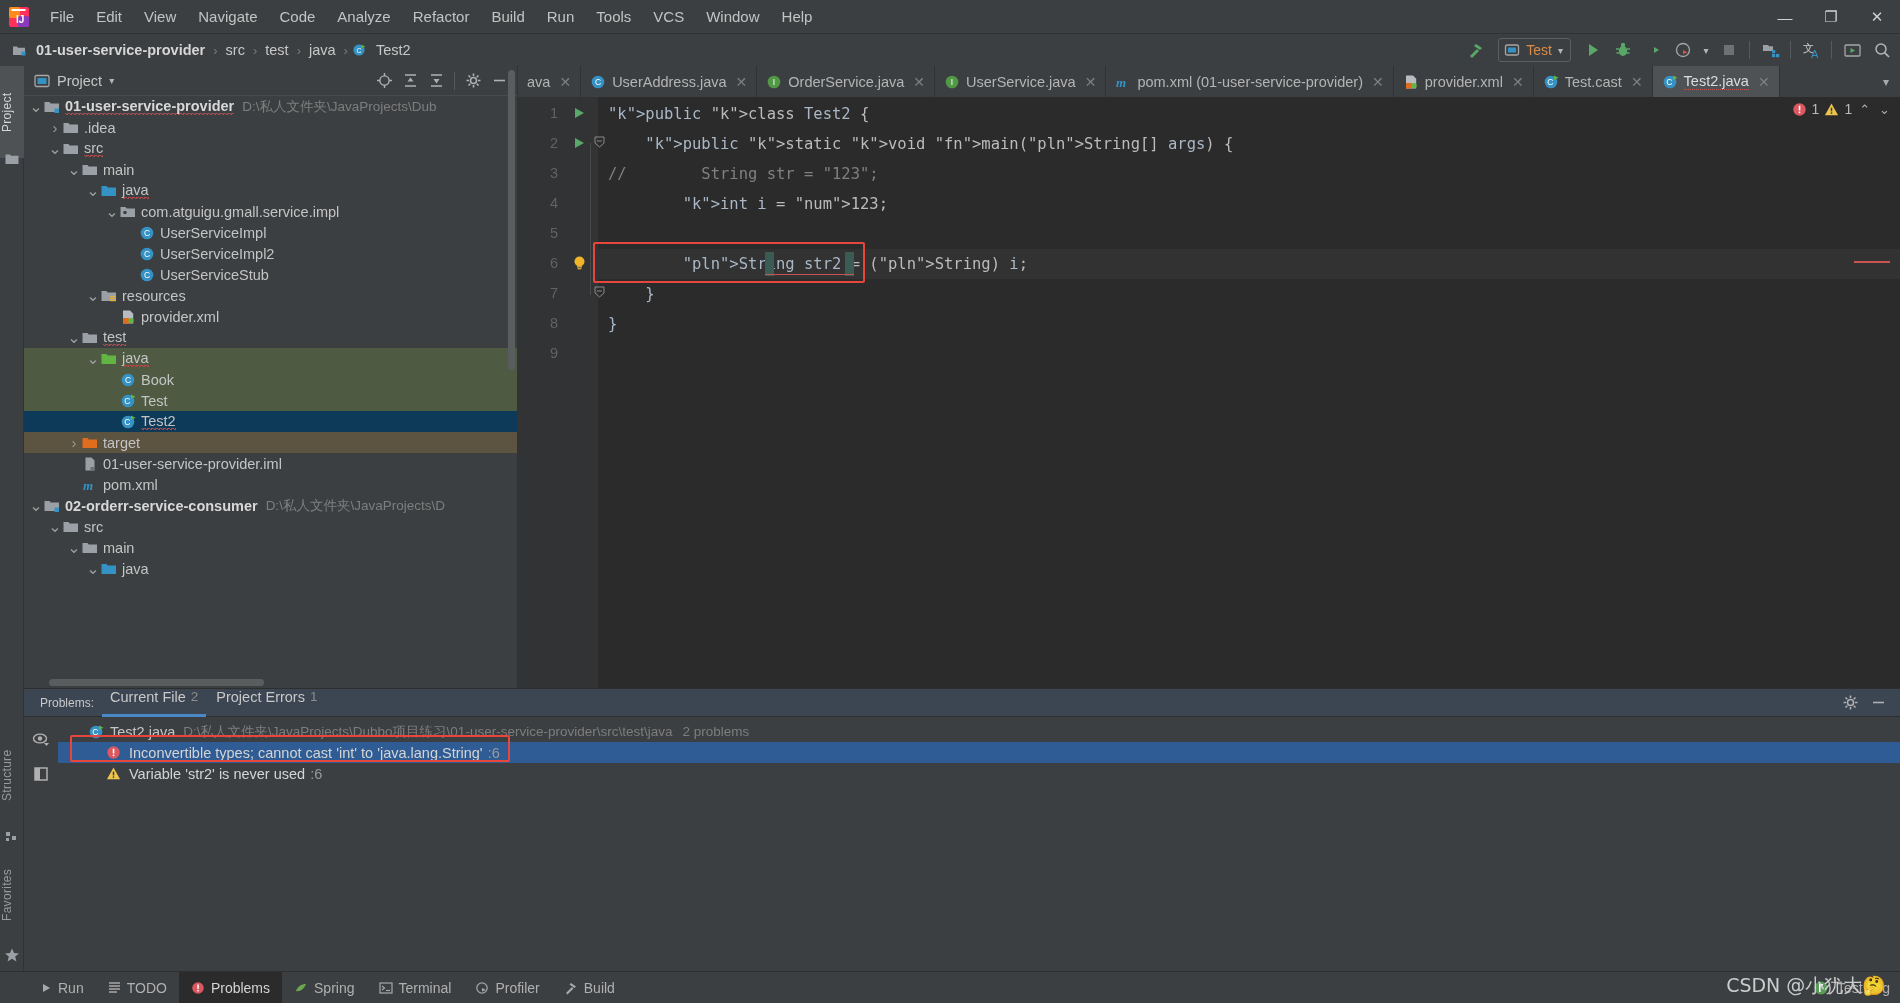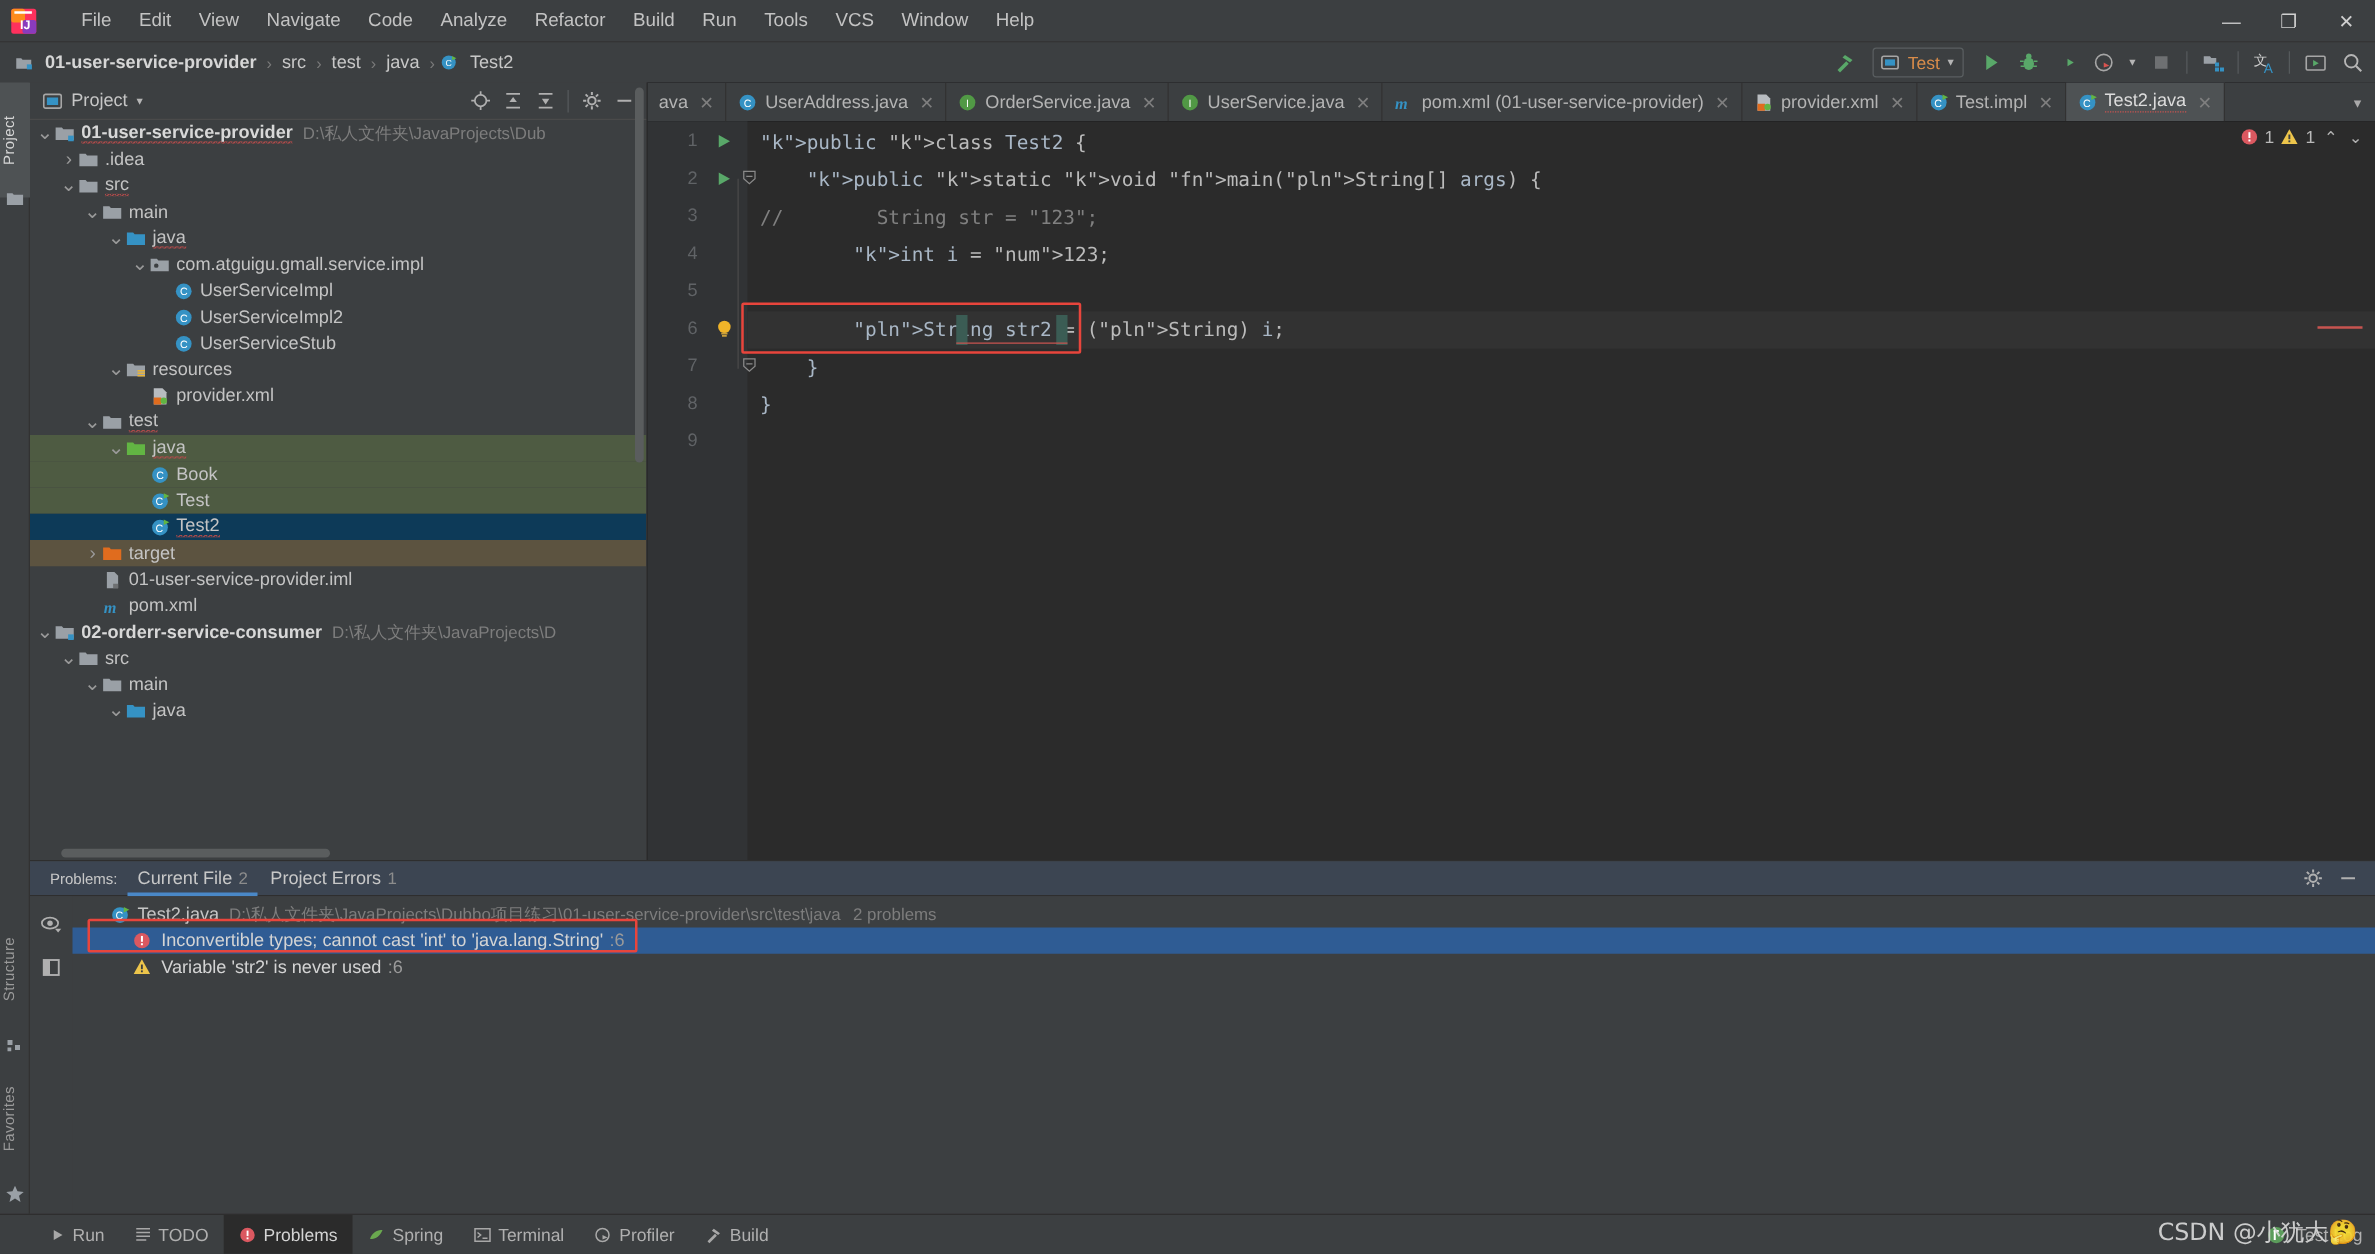--- a/index.html
+++ b/index.html
@@ -11,21 +11,21 @@
     overflow: hidden;
   }
   #app { position: relative; width: 1900px; height: 1003px; }
 
   
   .titlebar {
     position: absolute; left:0; top:0; width:1900px; height:34px;
     background:#3c3f41; display:flex; align-items:center;
     border-bottom:1px solid #323232;
   }
-  .ij-logo { width:24px; height:24px; margin-left:7px; margin-right:23px; position:relative;}
+  .ij-logo { width:24px; height:24px; margin-left:7px; margin-right:8px; position:relative;}
   .menu { display:flex; align-items:center; gap:0px; }
   .menu-item {
     font-size:15px; color:#c3c3c3; padding:4px 11px; cursor:default; white-space:nowrap;
   }
   .win-title {
     position:absolute; left:0; right:0; text-align:center;
     font-size:15px; color:#a5a5a5; pointer-events:none;
   }
   .win-ctrls { position:absolute; right:0; top:0; height:34px; display:flex; align-items:center; }
   .win-btn { width:46px; height:34px; display:flex; align-items:center; justify-content:center;
@@ -140,21 +140,21 @@
   
   .problems {
     position:absolute; left:24px; top:688px; right:0; height:283px; background:#3c3f41;
     border-top:1px solid #2e2e2e;
   }
   .prob-header {
     height:28px; background:#3c4552; display:flex; align-items:center; padding-left:16px; gap:14px;
     border-bottom:1px solid #2e2e2e;
   }
   .prob-label { font-size:12px; color:#c8c8c8;}
-  .ptab { font-size:14.5px; color:#c8c8c8; height:28px; display:flex; align-items:center; gap:5px; position:relative; padding:0 2px;}
+  .ptab { font-size:14.5px; color:#c8c8c8; height:28px; display:flex; gap:5px; position:relative; padding:0 2px;}
   .ptab .cnt { color:#8c8c8c; font-size:13.5px;}
   .ptab.active::after { content:""; position:absolute; left:-6px; right:-6px; bottom:0; height:3px; background:#4a88c7;}
   .prob-tools { margin-left:auto; display:flex; align-items:center; gap:4px; padding-right:10px;}
   .prob-body { position:absolute; top:28px; left:0; right:0; bottom:0; background:#3c3f41;}
   .prob-gutter { position:absolute; left:0; top:0; width:34px; bottom:0; background:#3c3f41; }
   .pg-btn { width:34px; height:34px; display:flex; align-items:center; justify-content:center;}
   .prob-list { position:absolute; left:34px; right:0; top:0; bottom:0;}
   .prow { height:21px; display:flex; align-items:center; padding-left:24px; font-size:14.5px; white-space:nowrap;}
   .prow.fileheader { padding-left:30px; }
   .prow.selected { background:#2f5c94; }
@@ -682,21 +682,21 @@
           <span class="tclose">✕</span>
         </div>
         <div class="tab">
           <span>
             <svg width="16" height="16" viewBox="0 0 16 16">
               <circle cx="8" cy="8" r="6.3" fill="#3592c4"></circle>
               <text x="7.4" y="11.3" font-size="8.5" fill="#fff" text-anchor="middle" font-family="Liberation Sans, sans-serif">C</text>
               <path d="M11 1.5 L15.5 3.8 L11 6z" fill="#62b543"></path>
             </svg>
           </span>
-          <span>Test.impl</span>
+          <span>Test.cast</span>
           <span class="tclose">✕</span>
         </div>
         <div class="tab active">
           <span>
             <svg width="16" height="16" viewBox="0 0 16 16">
               <circle cx="8" cy="8" r="6.3" fill="#3592c4"></circle>
               <text x="7.4" y="11.3" font-size="8.5" fill="#fff" text-anchor="middle" font-family="Liberation Sans, sans-serif">C</text>
               <path d="M11 1.5 L15.5 3.8 L11 6z" fill="#62b543"></path>
             </svg>
           </span>

